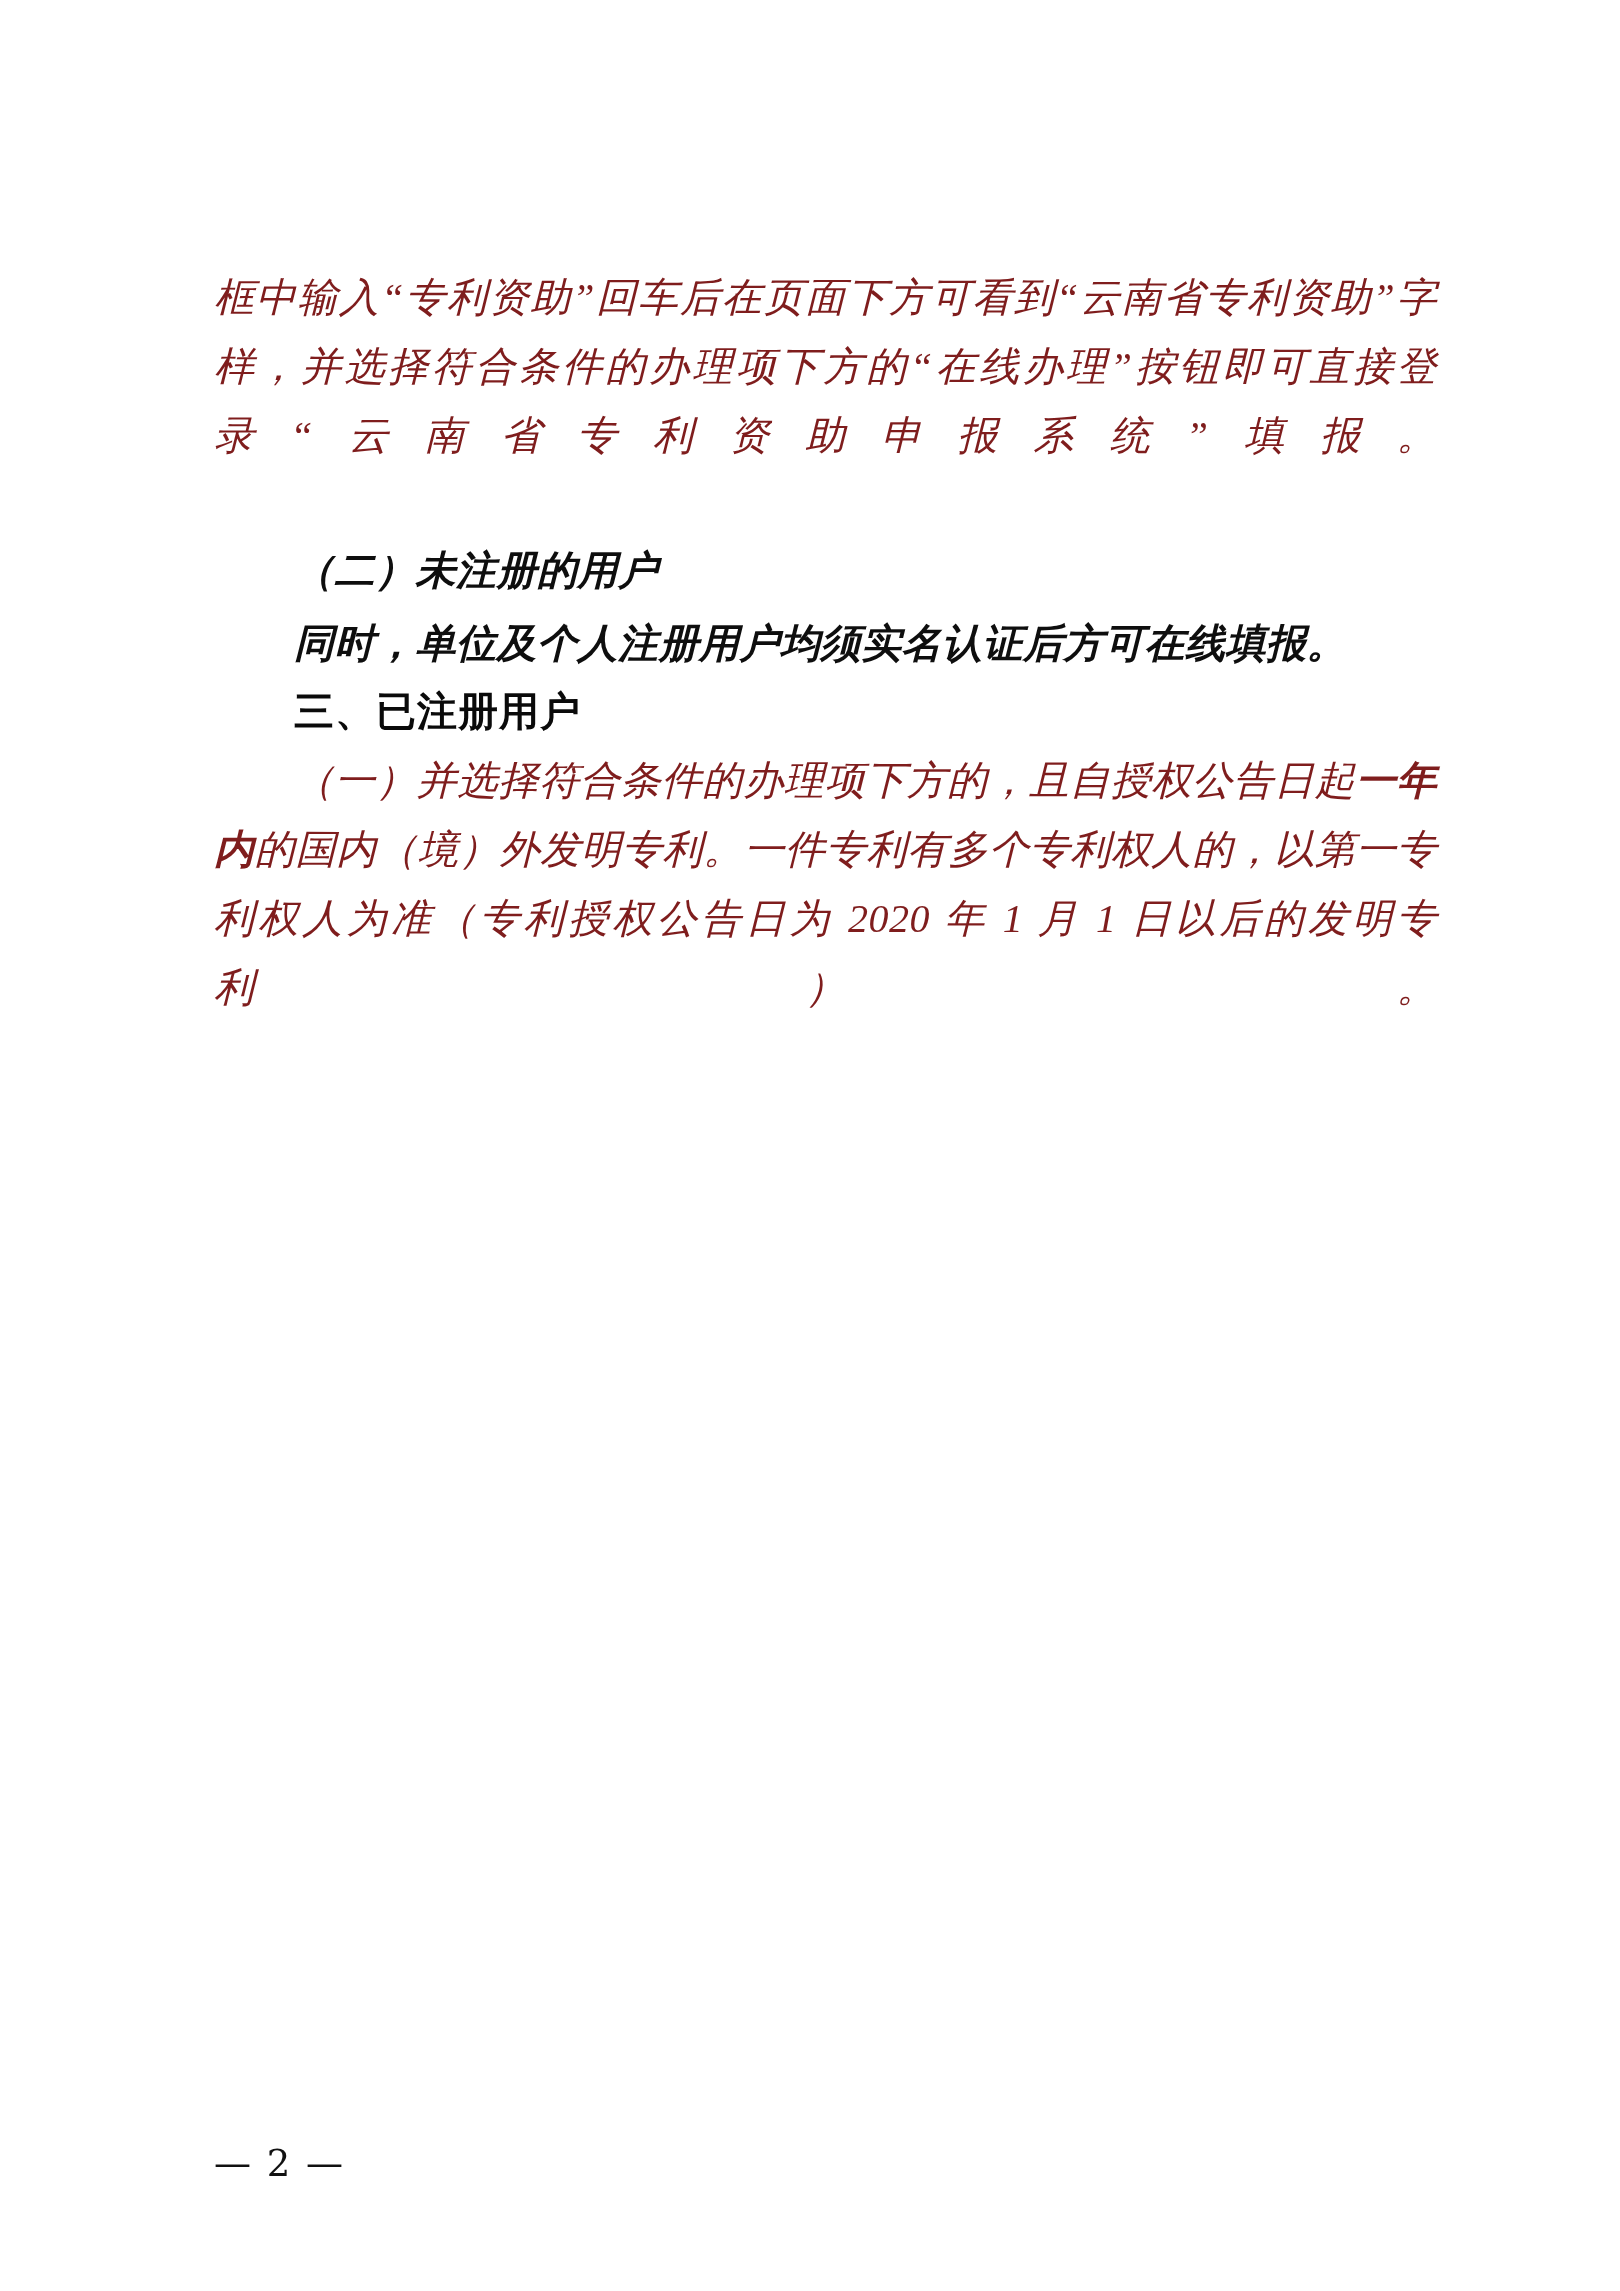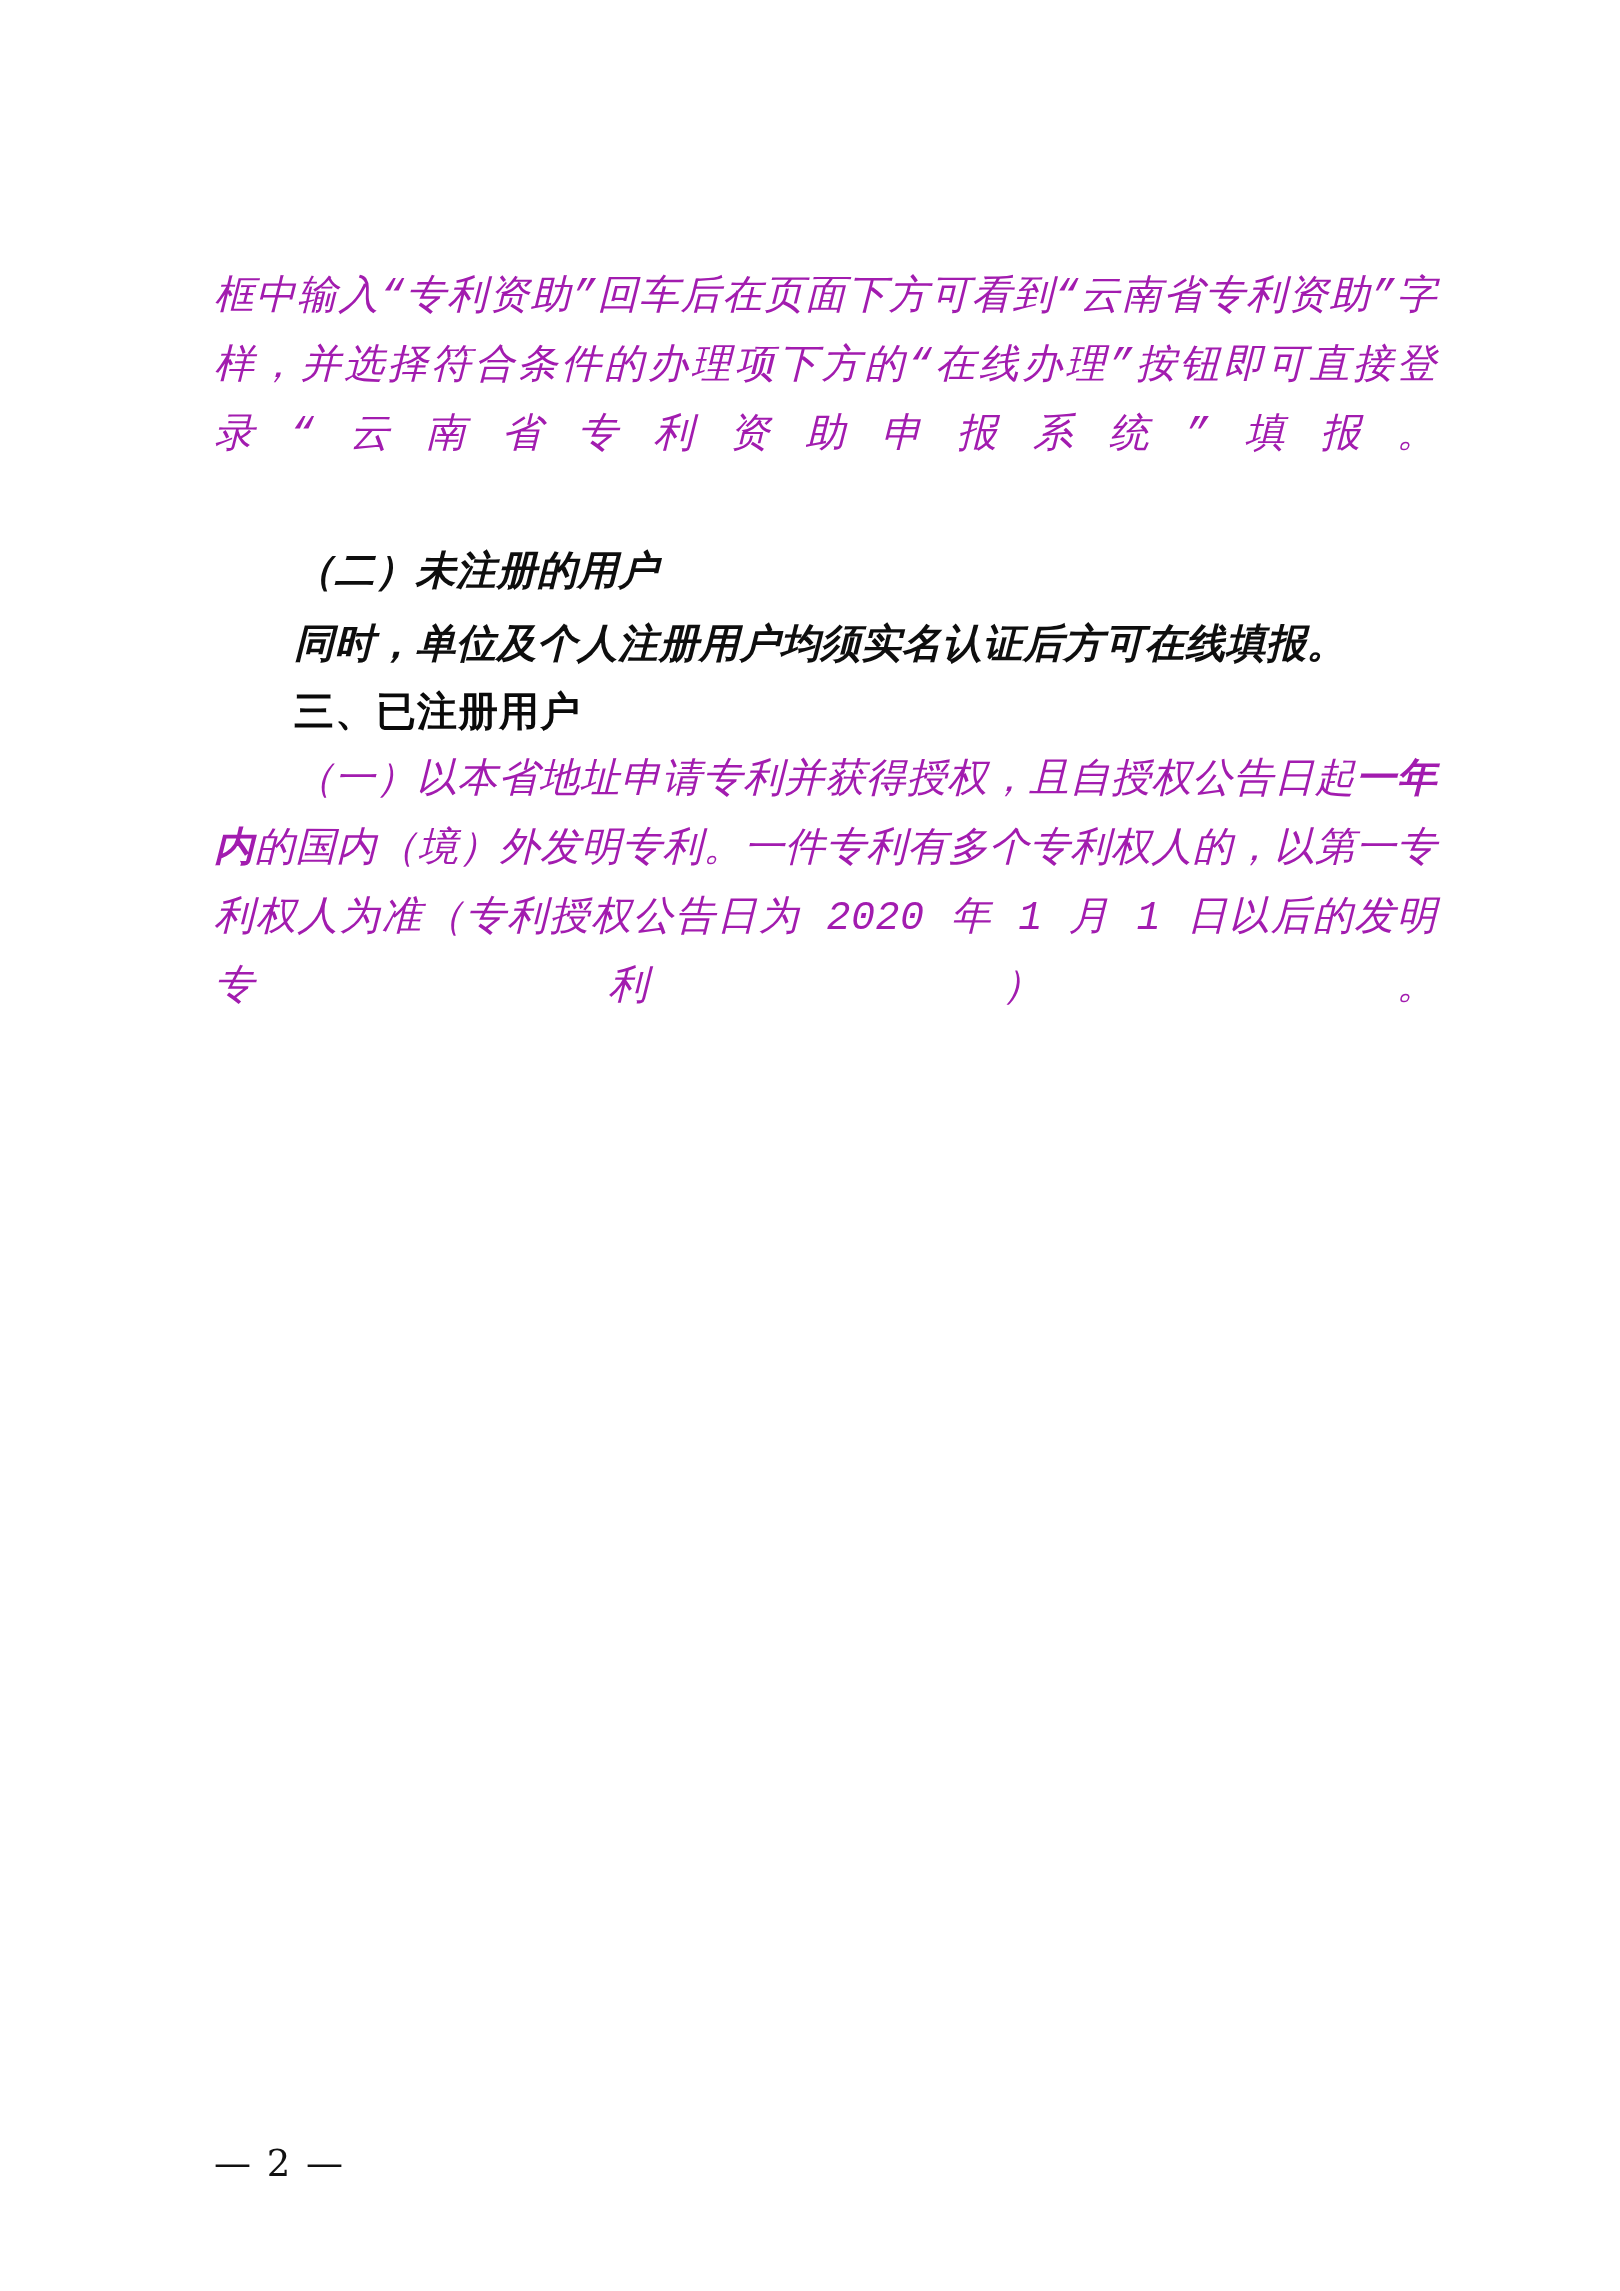--- a/index.html
+++ b/index.html
@@ -18,24 +18,24 @@
   }
   .textblock {
     position: absolute;
     left: 214px;
     top: 263px;
     width: 1223px;
   }
   
   p.para {
     margin: 0;
-    font-family: Liberation Mono, monospace;
+    font-family: Liberation Serif, serif;
     font-size: 40px;
     line-height: 69px;
-    color: #a21caf;
+    color: #7f1d1d;
     text-align: justify;
     text-justify: inter-character;
     letter-spacing: 0.5px;
     word-break: break-all;
     font-style: italic;
   }
   p.indent {
     text-indent: 80px;
   }
   p.tight {
@@ -108,21 +108,21 @@
 
     <p class="para tight">框中输入“专利资助”回车后在页面下方可看到“云南省专利资助”字样，并选择符合条件的办理项下方的“在线办理”按钮即可直接登录“云南省专利资助申报系统”填报。</p>
 
     <p class="sub-heading">（二）未注册的用户</p>
 
 
     <p class="emph-line">同时，单位及个人注册用户均须实名认证后方可在线填报。</p>
 
     <h2 class="doc-heading">三、已注册用户</h2>
 
-    <p class="para indent"><span>（一）以本省地址申请专利并获得授权，且自授权公告日起</span><span class="bold-run">一年内</span><span>的国内（境）外发明专利。一件专利有多个专利权人的，以第一专利权人为准（专利授权公告日为 2020 年 1 月 1 日以后的发明专利）。</span></p>
+    <p class="para indent"><span>（一）并选择符合条件的办理项下方的，且自授权公告日起</span><span class="bold-run">一年内</span><span>的国内（境）外发明专利。一件专利有多个专利权人的，以第一专利权人为准（专利授权公告日为 2020 年 1 月 1 日以后的发明专利）。</span></p>
 
 
 
   </div>
 
   <div class="footer">
     <span class="pgnum">— 2 —</span>
   </div>
 
 </div>

